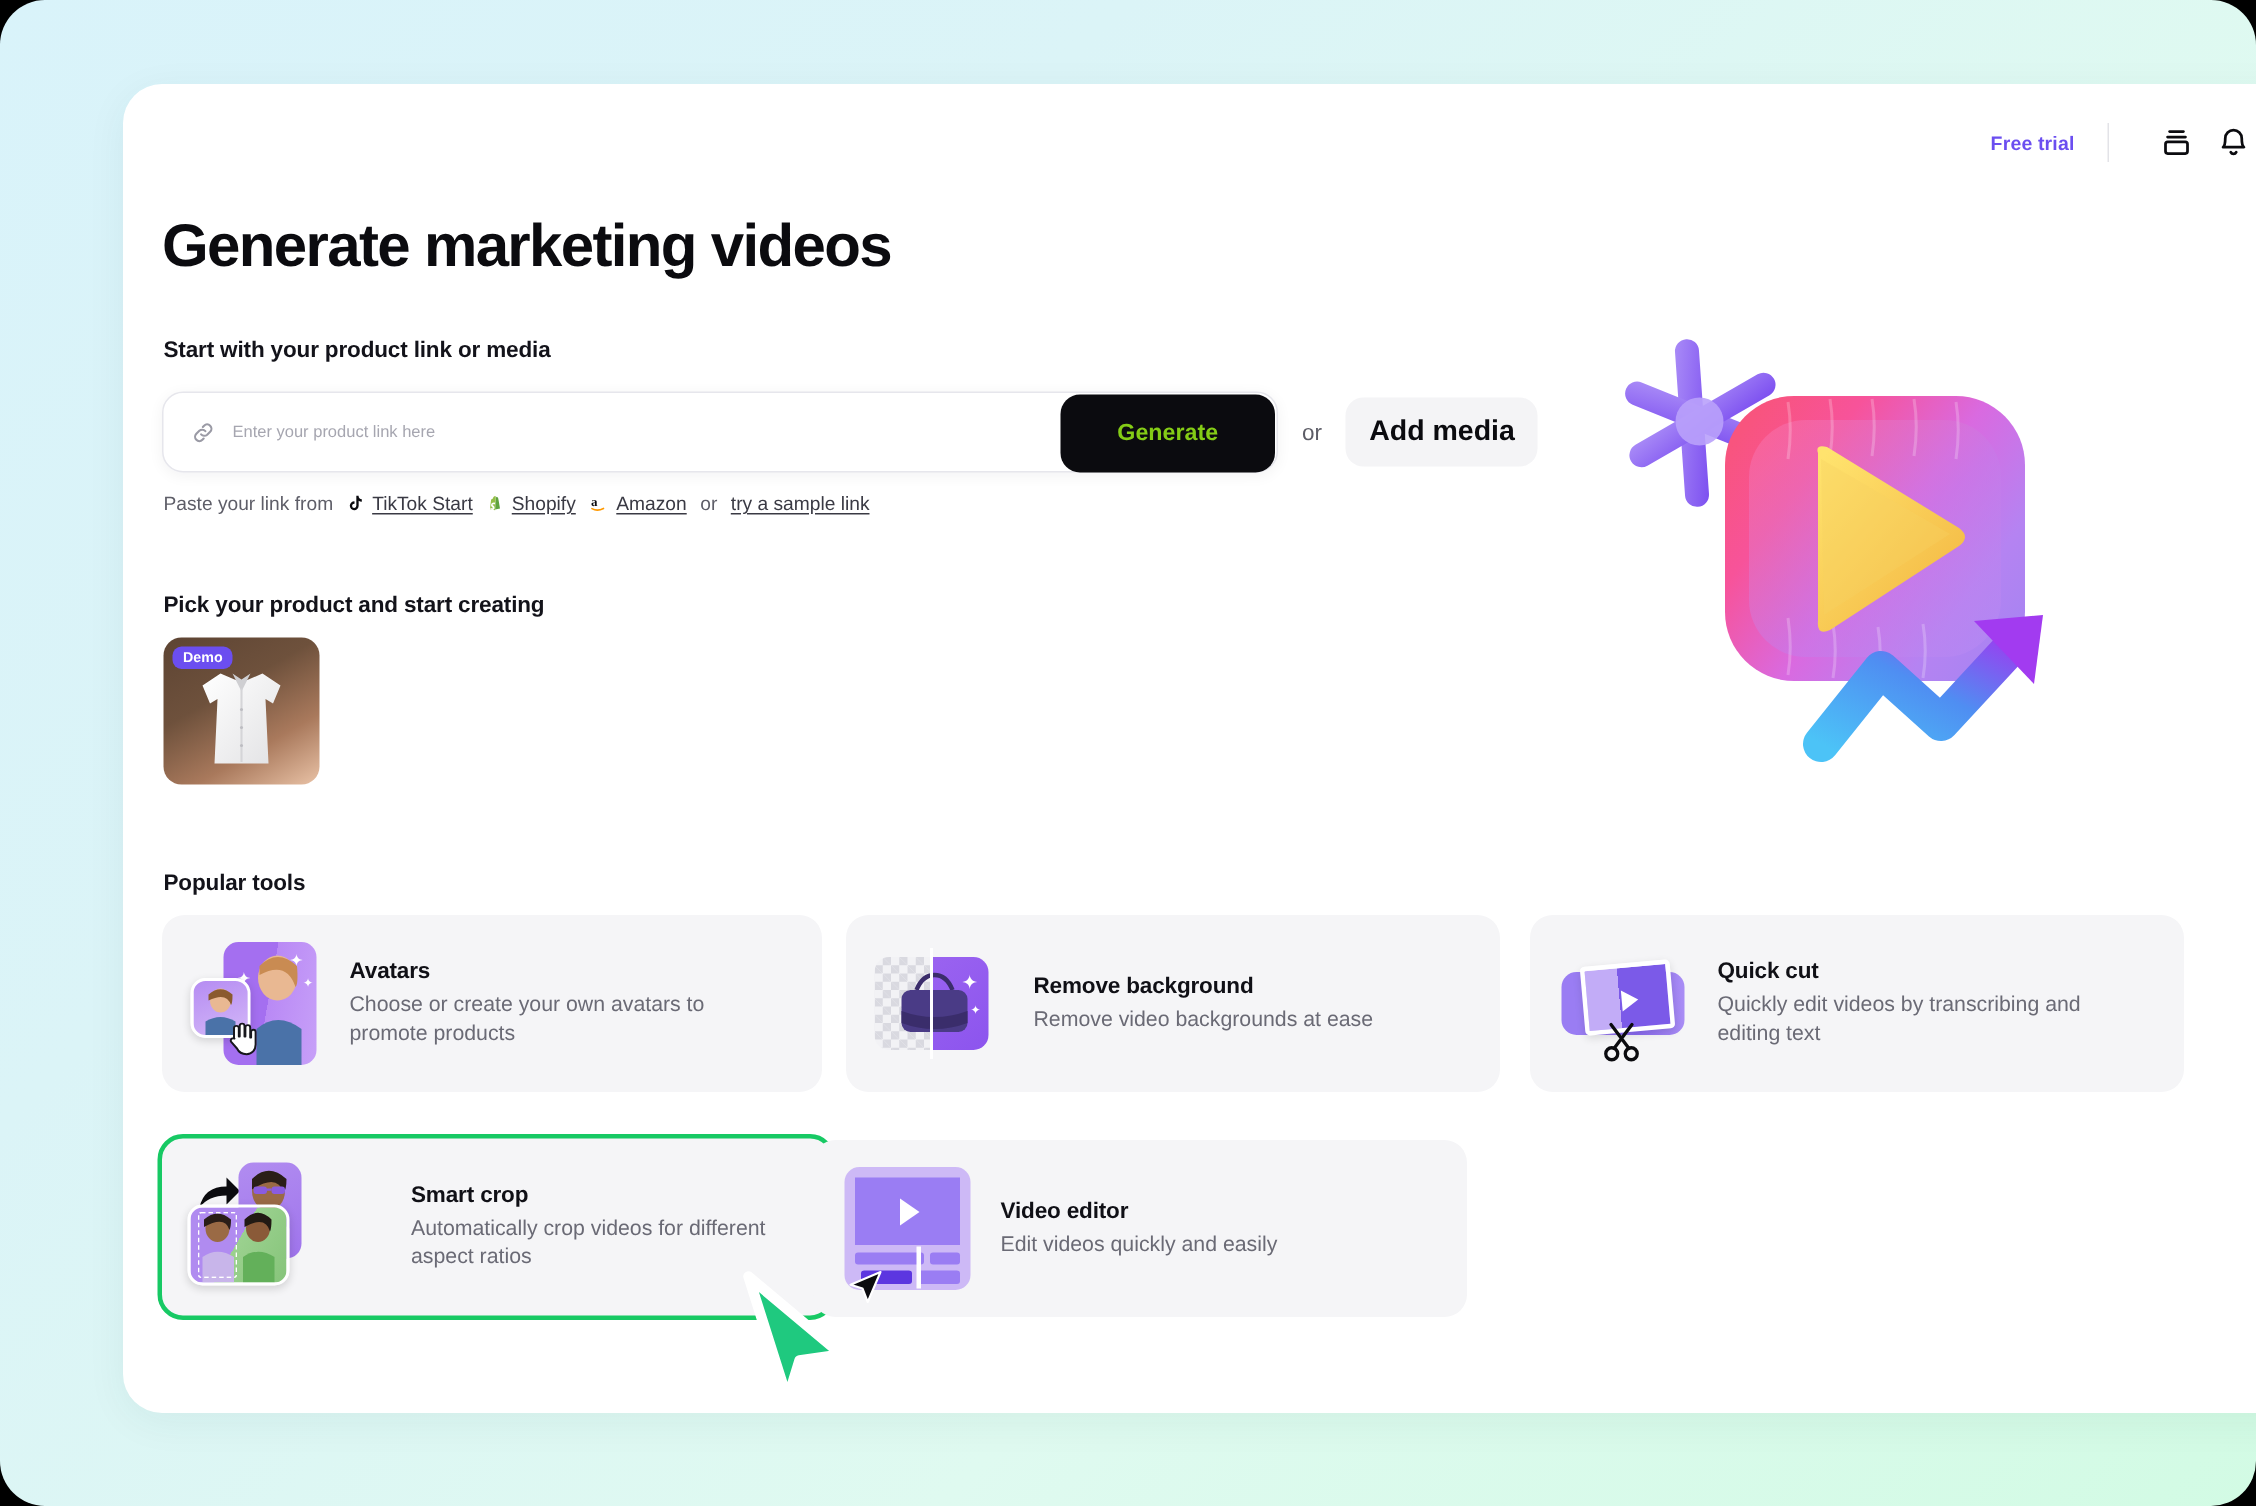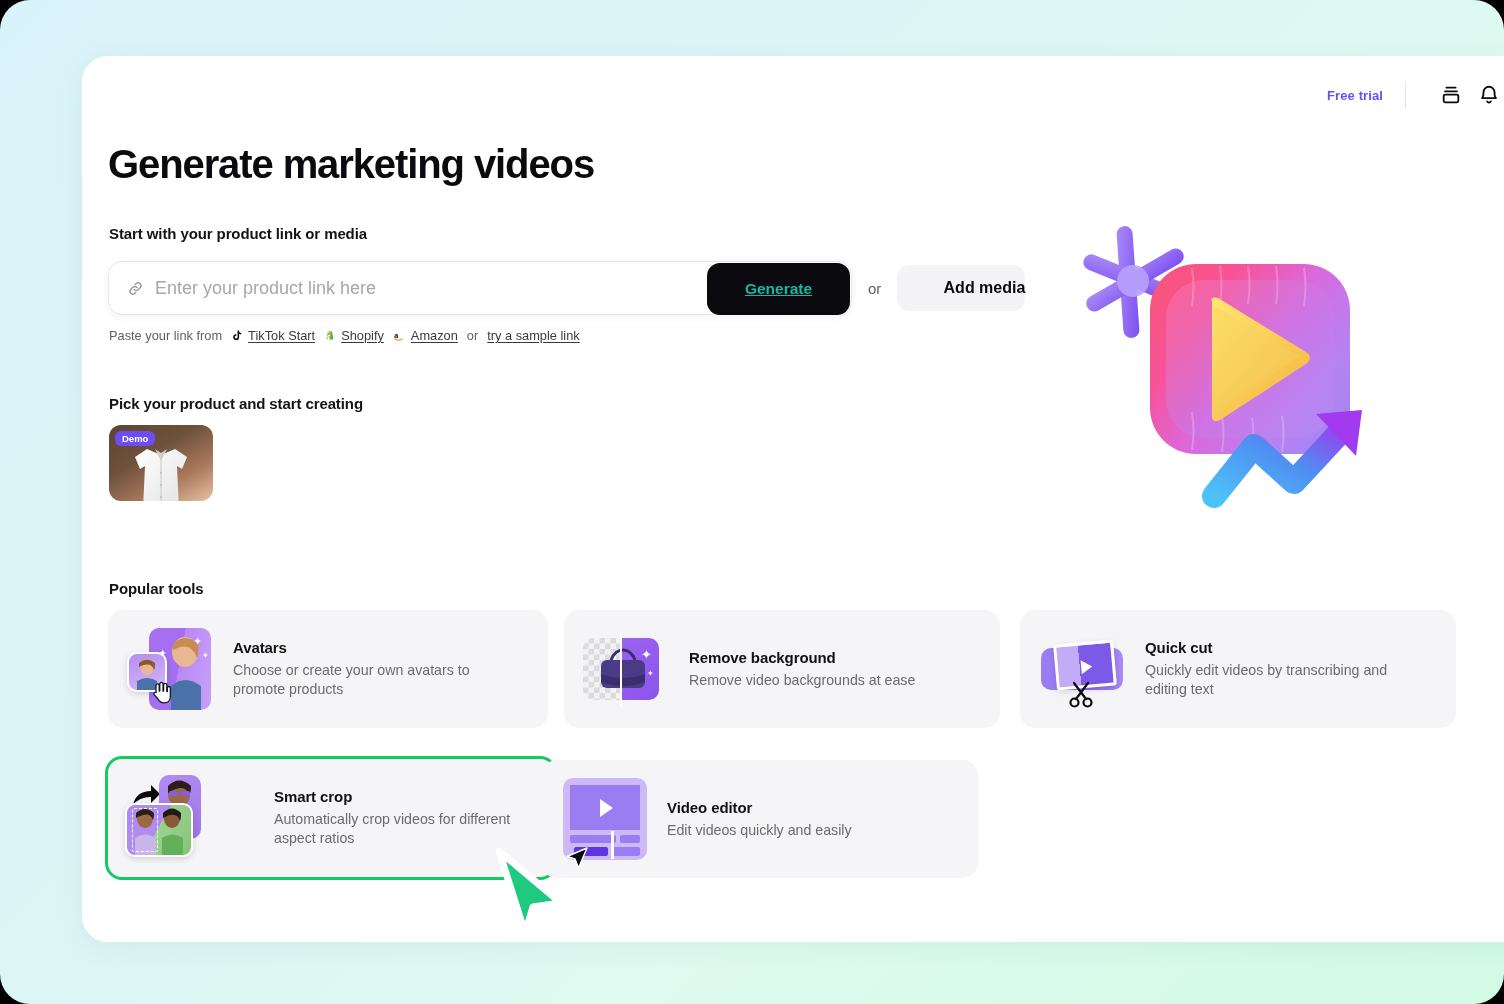--- a/index.html
+++ b/index.html
@@ -86,53 +86,51 @@
     border-radius: 14px;
     display: flex; align-items: center;
     box-shadow: 0 2px 10px rgba(25,25,40,.055);
   }
   #link-icon { margin-left: 18px; display:flex; align-items:center; }
   #link-input {
     flex: 1;
     border: 0; outline: 0;
     background: transparent;
     font-family: "Liberation Sans", sans-serif;
-    font-size: 18px;
+    font-size: 11px;
     color: #16161c;
     margin-left: 11px;
     padding-right: 160px;
   }
   #link-input::placeholder { color: #a6a6b0; }
   #generate-btn {
     position: absolute; right: 1px; top: 1px;
     width: 143px; height: 52px;
     background: #0b0b0f;
-    color: #14b8a6;
+    color: #84cc16;
     border: 0;
     border-radius: 13px;
     font-family: "Liberation Sans", sans-serif;
     font-size: 15.5px;
     font-weight: 700;
     cursor: pointer;
-    text-decoration: underline;
   }
   #or-text {
     margin: 0 16px;
     font-size: 15px;
     color: #5c5c66;
   }
   #add-media-btn {
     width: 128px; height: 46px;
     background: #f4f4f6;
     border: 0; border-radius: 12px;
     font-family: "Liberation Sans", sans-serif;
-    font-size: 16px; font-weight: 700;
+    font-size: 19px; font-weight: 700;
     color: #0b0b0f;
     cursor: pointer;
-    text-align: right;
   }
 
   
   #paste-row {
     position: absolute; left: 27px; top: 272px;
     display: flex; align-items: center;
     font-size: 12.8px;
     color: #5e5e68;
   }
   #paste-row .brand {
@@ -148,21 +146,21 @@
   #paste-row .sep { margin: 0 9px; }
   #paste-row .sample {
     color: #3a3a44; text-decoration: underline;
     text-underline-offset: 2px; cursor: pointer;
   }
 
   
   #pick-label { position: absolute; left: 27px; top: 339px; }
   #product-thumb {
     position: absolute; left: 27px; top: 369px;
-    width: 104px; height: 76px;
+    width: 104px; height: 98px;
     border-radius: 12px;
     overflow: hidden;
     cursor: pointer;
     background: linear-gradient(150deg,#5d4433 0%,#6e513c 38%,#a9795c 70%,#e9c2a6 100%);
   }
   #demo-badge {
     position: absolute; left: 6px; top: 6px;
     background: #6B4EF0; color: #fff;
     font-size: 9.5px; font-weight: 700;
     padding: 2px 7px; border-radius: 6px;

